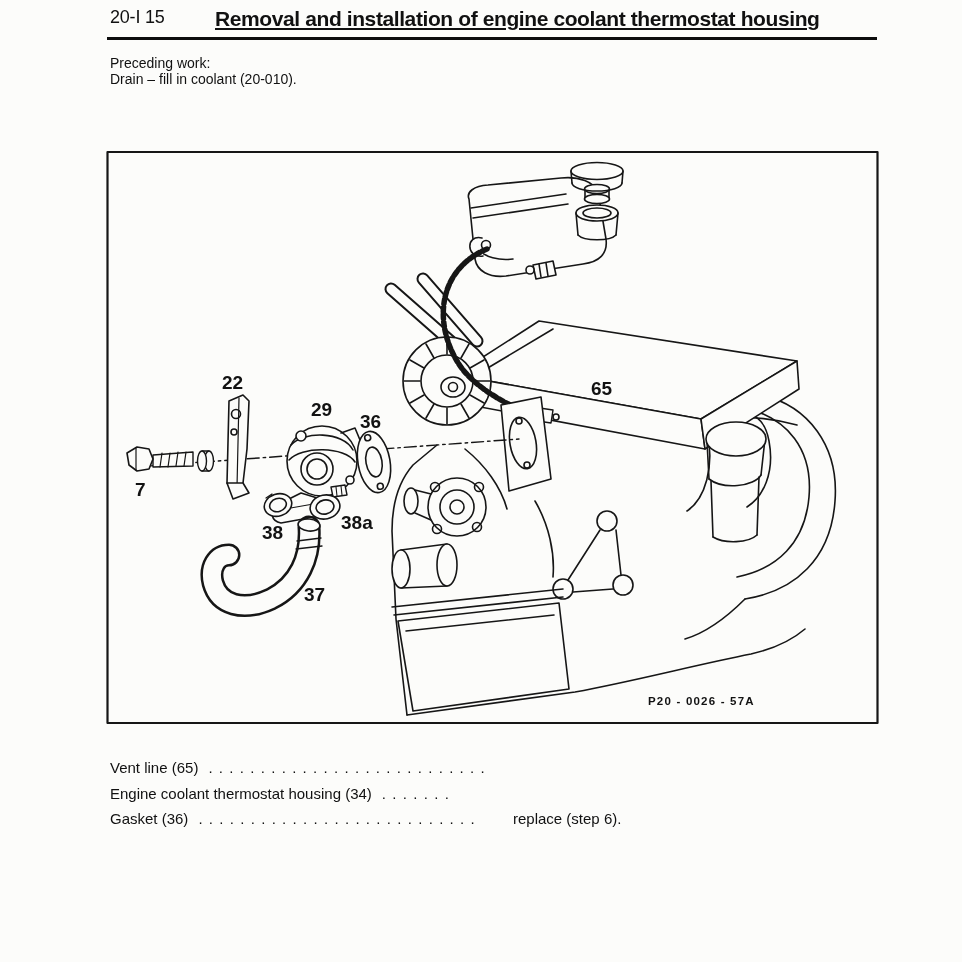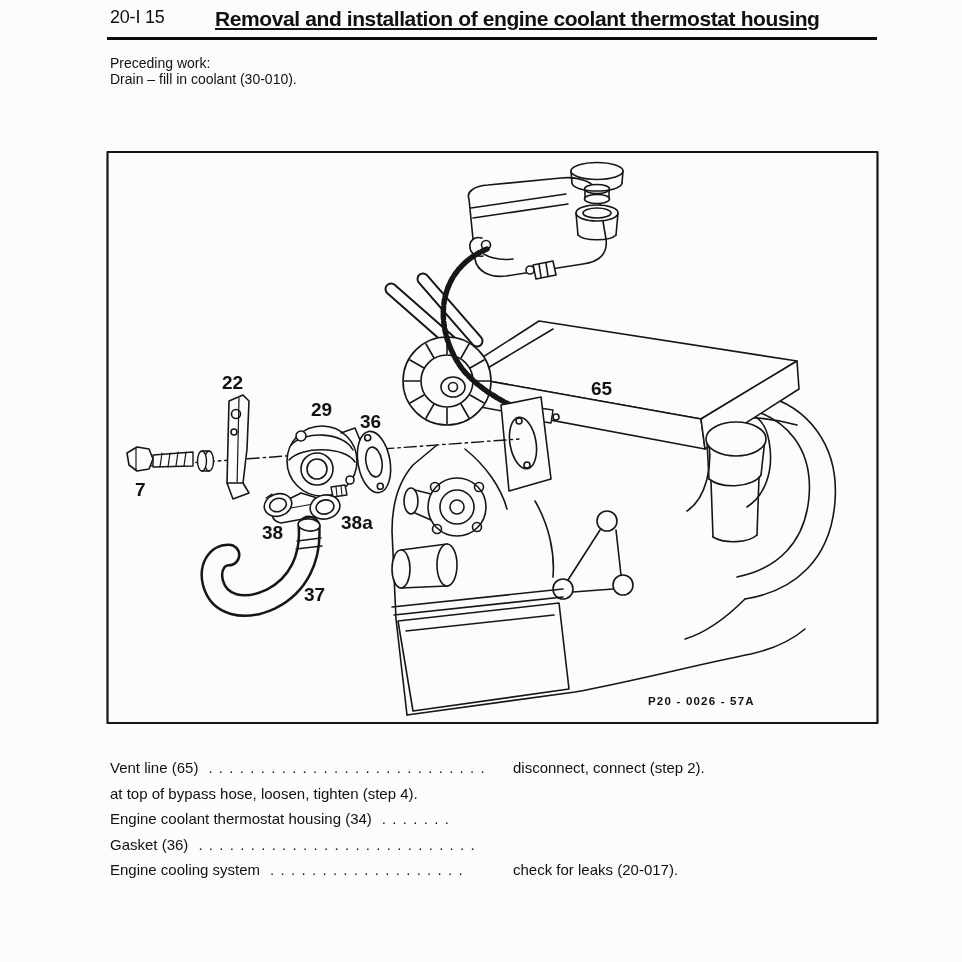--- a/index.html
+++ b/index.html
@@ -51,21 +51,21 @@
 </style>
 </head>
 <body>
 
 <div class="doc-code">20-I 15</div>
 <div class="page-title">Removal and installation of engine coolant thermostat housing</div>
 <div class="header-rule"></div>
 
 <div class="preceding">
   <div>Preceding work:</div>
-  <div>Drain – fill in coolant (30-010).</div>
+  <div>Drain – fill in coolant (20-010).</div>
 </div>
 
 <div class="figure-wrap">
 <svg width="775" height="578" viewBox="0 0 775 578">
   <g stroke="#161616" fill="none" stroke-width="1.6" stroke-linecap="round" stroke-linejoin="round">
 
     <rect x="2.5" y="3" width="770" height="571" stroke-width="2.2"></rect>
 
     <g>
       <path d="M560,278 C600,266 648,264 692,276"></path>
@@ -255,39 +255,31 @@
   <text class="fig-code" x="543" y="556">P20 - 0026 - 57A</text>
 </svg>
 </div>
 
 <div class="proc-table">
   <div class="proc-row">
     <div class="item-cell">
         <span class="item-label">Vent line (65)</span>
         <span class="dots">...........................</span>
       </div>
-    <div class="action-cell">disconnect, connect (step 2).</div>
-  </div>
-  <div class="proc-row">
-  </div>
-  <div class="proc-row">
-    <div class="action-cell">at top of bypass hose, loosen, tighten (step 4).</div>
+  </div>
+  <div class="proc-row">
+  </div>
+  <div class="proc-row">
   </div>
   <div class="proc-row">
     <div class="item-cell">
         <span class="item-label">Engine coolant thermostat housing (34)</span>
         <span class="dots">.......</span>
       </div>
   </div>
   <div class="proc-row">
     <div class="item-cell">
         <span class="item-label">Gasket (36)</span>
         <span class="dots">...........................</span>
       </div>
-  </div>
-  <div class="proc-row">
-    <div class="item-cell">
-        <span class="item-label">Engine cooling system</span>
-        <span class="dots">...................</span>
-      </div>
-    <div class="action-cell">check for leaks (20-017).</div>
+    <div class="action-cell">replace (step 6).</div>
   </div>
 </div>
 
 </body></html>

